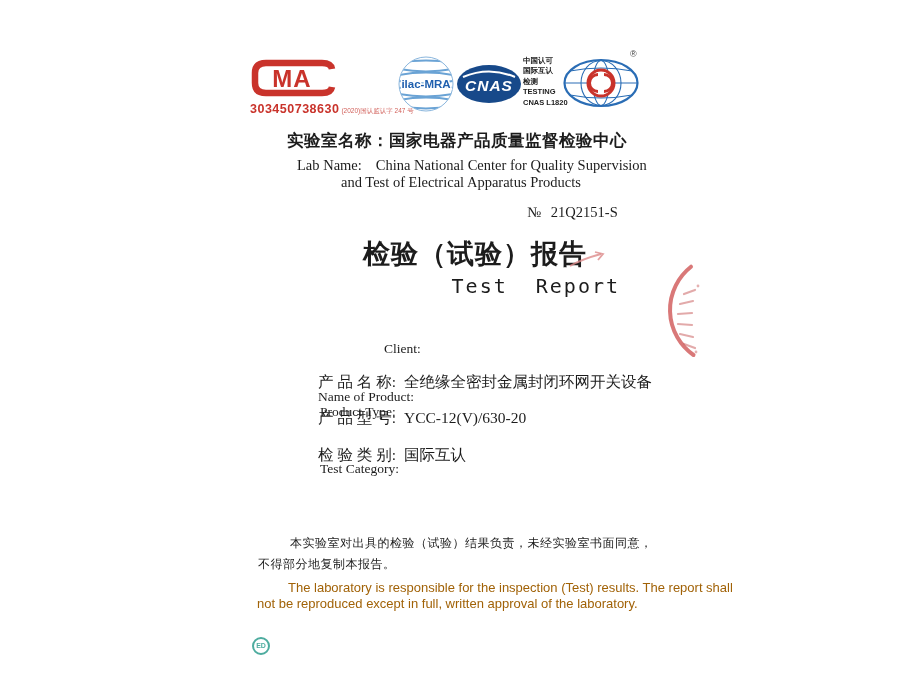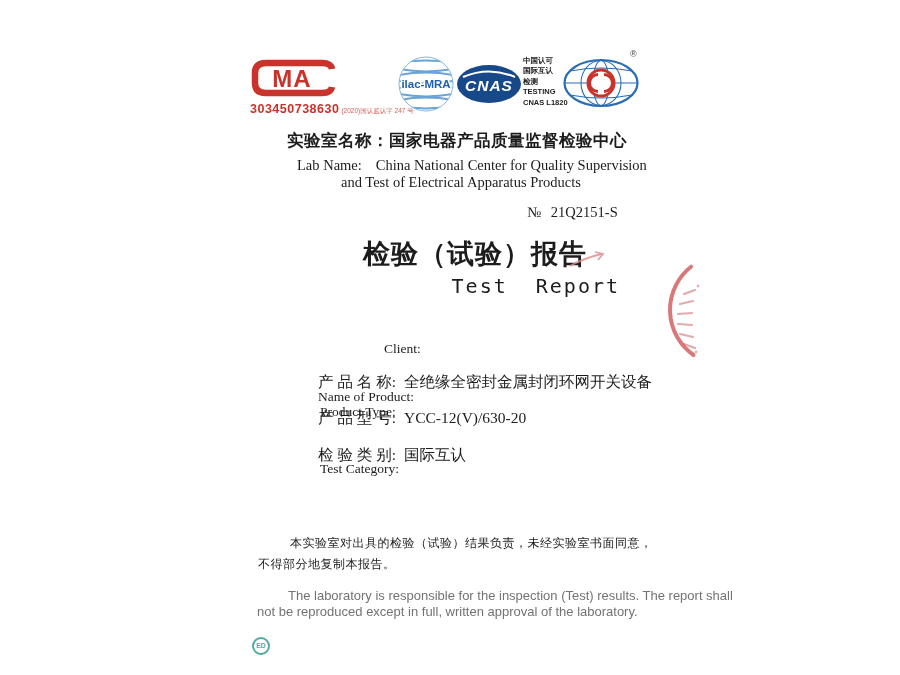--- a/index.html
+++ b/index.html
@@ -23,21 +23,21 @@
   .title-cn{width:290px;text-align:center;font-family:"DejaVu Sans","Liberation Sans",sans-serif;
             font-weight:bold;font-size:27px;letter-spacing:1px;white-space:nowrap;}
   .title-en{width:290px;text-align:right;font-family:"DejaVu Sans Mono","Liberation Mono",monospace;
             font-size:20px;letter-spacing:2px;word-spacing:14px;white-space:nowrap;}
   
   .cn-line{font-size:15.5px;white-space:nowrap;}
   .cn-line .val{margin-left:8px;}
   .en-line{font-size:13.5px;white-space:nowrap;}
   
   .disc-cn{font-size:12px;letter-spacing:.5px;white-space:nowrap;}
-  .disc-en{font-size:13px;font-family:"Liberation Sans","DejaVu Sans",sans-serif;color:#737373;white-space:nowrap;margin-top:8px;}
+  .disc-en{font-size:13px;font-family:"Liberation Sans","DejaVu Sans",sans-serif;color:#a16207;white-space:nowrap;}
   
   .teal-badge{width:14px;height:14px;border:2px solid #2f9e8f;border-radius:50%;
               color:#2f9e8f;font-size:7px;font-weight:bold;line-height:14px;text-align:center;
               font-family:"Liberation Sans",sans-serif;opacity:.85;}
 </style>
 </head>
 <body>
 
 <div class="page">
 

